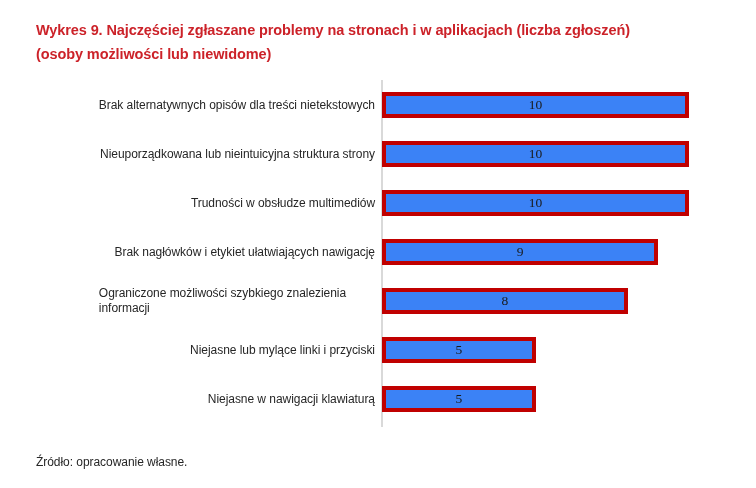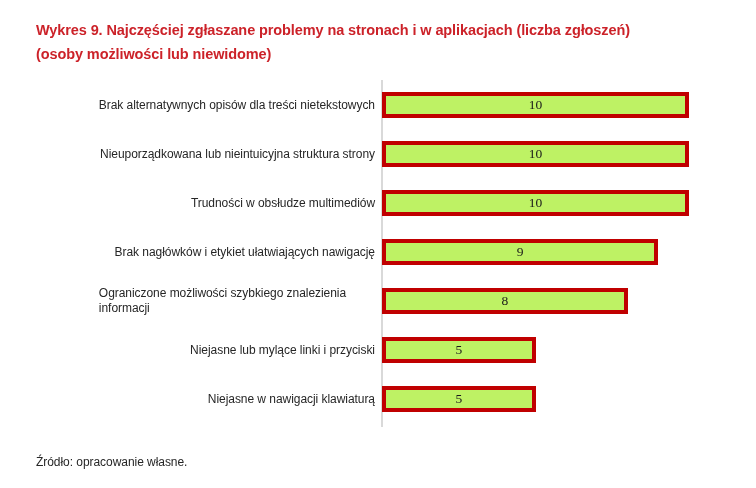--- a/index.html
+++ b/index.html
@@ -90,21 +90,21 @@
     text-align: left;
     padding-left: 40px;
     box-sizing: border-box;
   }
   .bar {
     position: absolute;
     left: 352px;       
     top: 7px;
     height: 26px;
     box-sizing: border-box;
-    background: #bef264;
+    background: #3b82f6;
     border: 4px solid #c00000;
     display: flex;
     align-items: center;
     justify-content: center;
   }
   .bar-value {
     font-family: "Liberation Serif", serif;
     font-size: 13.5px;
     color: #1a1a1a;
     line-height: 1;

